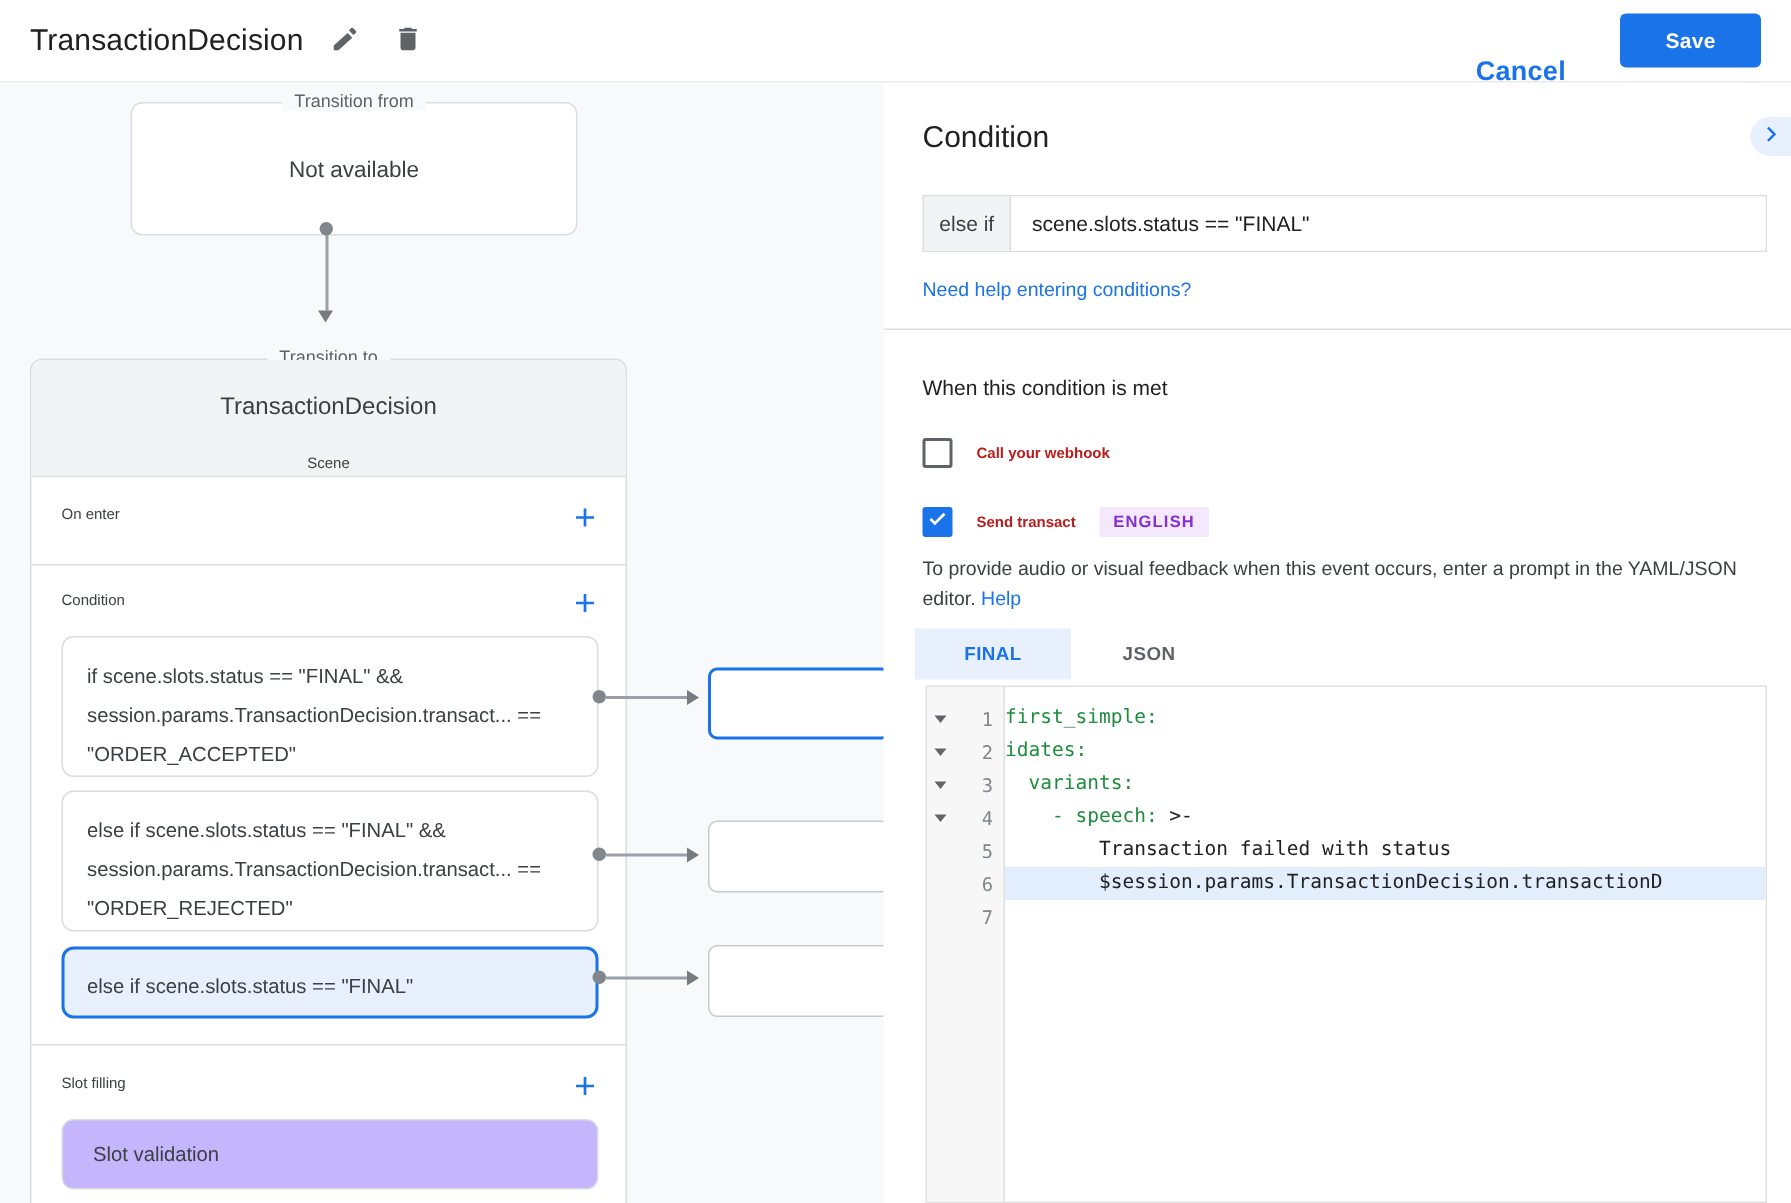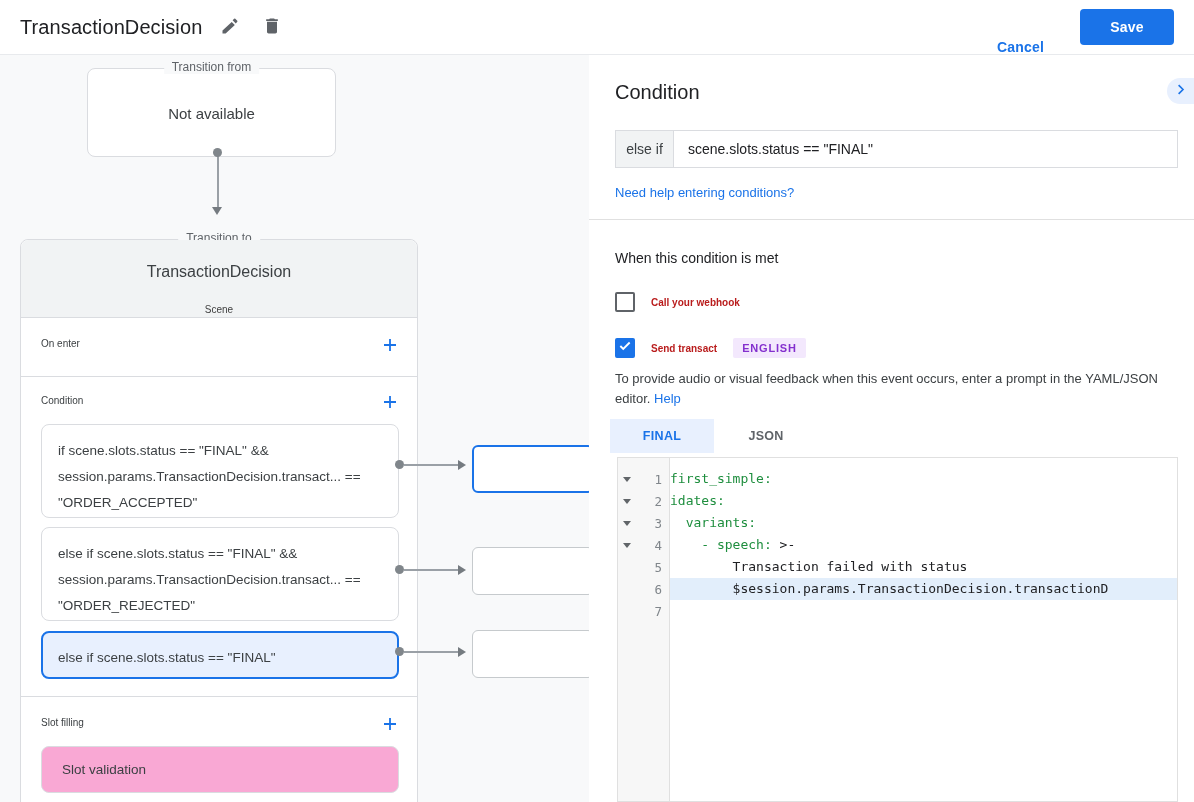--- a/index.html
+++ b/index.html
@@ -7,31 +7,31 @@
     font-family:"Liberation Sans", sans-serif; background:#f8f9fa; color:#202124; }
 
   
   .topbar { position:absolute; left:0; top:0; width:1194px; height:55px;
     background:#fff; border-bottom:1px solid #e8eaed;
     display:flex; align-items:center; justify-content:space-between; padding:0 20px; z-index:40; }
   .title-area { display:flex; align-items:center; gap:14px; }
   .page-title { font-size:20px; font-weight:400; color:#202124; letter-spacing:.1px; }
   .icon-btn { background:none; border:none; cursor:pointer; padding:4px; display:flex; align-items:center; }
   .actions { display:flex; align-items:center; gap:36px; }
-  .cancel-btn { background:none; border:none; color:#1a73e8; font-size:14px; font-weight:bold;
+  .cancel-btn { background:none; border:none; color:#1a73e8; font-size:18px; font-weight:bold;
     font-family:"Liberation Sans", sans-serif; cursor:pointer; letter-spacing:.2px;margin-top:40px; }
   .save-btn { background:#1a73e8; color:#fff; border:none; border-radius:4px; width:94px; height:36px;
     font-size:14px; font-weight:bold; font-family:"Liberation Sans", sans-serif; cursor:pointer; letter-spacing:.2px; }
 
   
   .canvas { position:absolute; left:0; top:55px; width:1194px; height:747px; background:#f8f9fa; }
   .legend { position:absolute; top:-9px; left:50%; transform:translateX(-50%);
     background:#f8f9fa; padding:0 8px; font-size:12px; color:#5f6368; white-space:nowrap; }
 
-  .tfrom { position:absolute; left:87px; top:13px; width:249px; height:89px;
+  .tfrom { position:absolute; left:87px; top:13px; width:298px; height:89px;
     background:#fff; border:1px solid #dadce0; border-radius:8px; }
   .tfrom-content { position:absolute; top:36px; width:100%; text-align:center;
     font-size:15px; color:#3c4043; }
 
   .dot { position:absolute; width:9px; height:9px; border-radius:50%; background:#80868b; z-index:5; }
   .vline { position:absolute; width:2px; background:#9aa0a6; }
   .arrow-down { position:absolute; width:0; height:0;
     border-left:5px solid transparent; border-right:5px solid transparent; border-top:8px solid #757b80; }
   .hline { position:absolute; height:2px; background:#9aa0a6; }
   .arrow-right { position:absolute; width:0; height:0;
@@ -48,21 +48,21 @@
   .plus-btn { position:absolute; right:16px; width:22px; height:22px; background:none; border:none;
     cursor:pointer; display:flex; align-items:center; justify-content:center; }
   .sect-divider { position:absolute; left:0; width:100%; border-top:1px solid #dadce0; }
 
   .cond-box { position:absolute; left:20px; width:358px; background:#fff;
     border:1px solid #dadce0; border-radius:8px; padding:13px 16px;
     font-size:13.5px; line-height:26px; color:#3c4043; text-align:left; cursor:pointer;
     font-family:"Liberation Sans", sans-serif; }
   .cond-box.selected { background:#e8f0fe; border:2px solid #1a73e8; padding:12px 15px; }
 
-  .slot-box { position:absolute; left:20px; width:358px; height:47px; background:#f9a8d4;
+  .slot-box { position:absolute; left:20px; width:358px; height:47px; background:#c4b5fd;
     border:1px solid #dadce0; border-radius:8px; display:flex; align-items:center; padding:0 20px;
     font-size:13.5px; color:#3c4043; cursor:pointer; font-family:"Liberation Sans", sans-serif; }
 
   .target-box { position:absolute; left:472px; width:122px; height:48px; background:#fff;
     border:1px solid #c6cacd; border-radius:6px; }
   .target-box.selected { border:2px solid #1a73e8; }
 
   
   .panel { position:absolute; left:589px; top:55px; width:605px; height:747px;
     background:#fff; overflow:hidden; z-index:20; }

